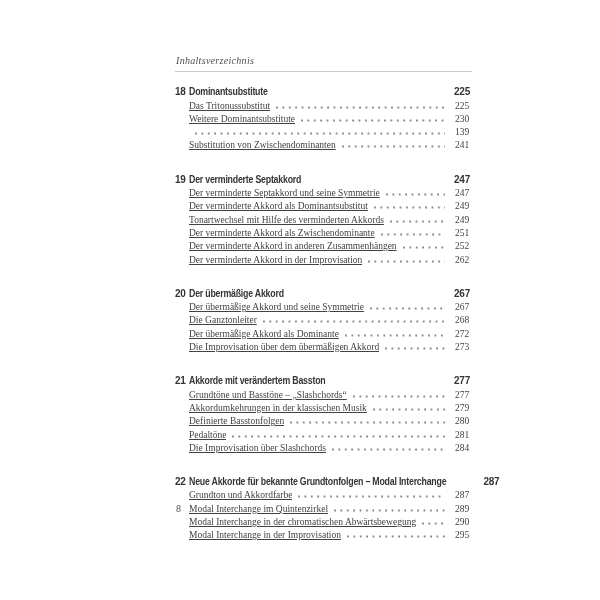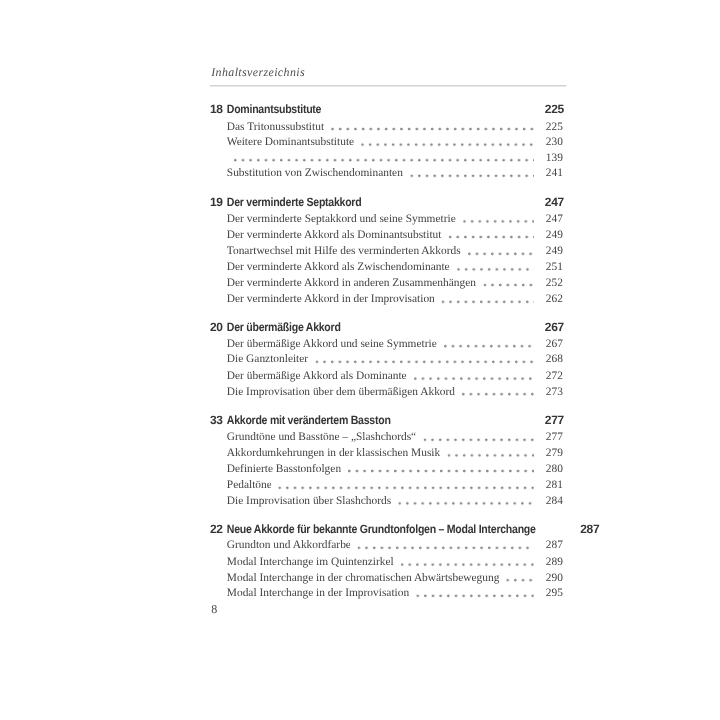--- a/index.html
+++ b/index.html
@@ -10,31 +10,31 @@
   }
   .running-header {
     position:absolute; left:176px; top:55px;
     font-style:italic; font-size:10px; color:#505050; letter-spacing:0.3px;
   }
   .header-rule {
     position:absolute; left:175px; top:71px; width:297px; height:1px;
     background:#c9c9c9;
   }
   .toc { position:absolute; left:175px; top:84px; width:297px; }
-  .section + .section { margin-top:11px; }
+  .section + .section { margin-top:21px; }
   .row { display:flex; align-items:flex-end; height:13.3px; }
   .head {
     font-family:"Liberation Sans", sans-serif; font-weight:bold;
     font-size:10px; color:#353535; letter-spacing:-0.25px;
   }
   .num { flex:0 0 14px; width:14px; }
   .ttl { white-space:nowrap; transform:scaleX(0.88); transform-origin:left bottom; }
   .sp { flex:1 1 0; min-width:0; }
   .entry { font-size:9.5px; color:#424242; padding-left:14px; }
-  .lbl { white-space:nowrap; flex:0 1 auto; overflow:hidden; }
+  .lbl { white-space:nowrap; flex:0 1 auto; overflow:hidden;text-decoration:underline; }
   .dots {
     flex:1 1 8px; min-width:8px; height:3px; margin:0 7px 2px 6px;
     background-image:radial-gradient(circle at 1px 1.5px, #8a8a8a 0.9px, rgba(0,0,0,0) 1.3px);
     background-size:6.4px 3px; background-repeat:repeat-x;
     background-position:left bottom;
   }
   .pg { flex:0 0 auto; min-width:20px; text-align:center; }
   .folio {
     position:absolute; left:176px; top:503px;
     font-size:10px; color:#4a4a4a;
@@ -141,21 +141,21 @@
       </div>
       <div class="row entry">
         <span class="lbl">Die Improvisation über dem übermäßigen Akkord</span>
         <span class="dots"></span>
         <span class="pg">273</span>
       </div>
     </div>
 
     <div class="section">
       <div class="row head">
-        <span class="num">33</span>
+        <span class="num">21</span>
         <span class="ttl">Akkorde mit verändertem Basston</span>
         <span class="sp"></span>
         <span class="pg">277</span>
       </div>
       <div class="row entry">
         <span class="lbl">Grundtöne und Basstöne – „Slashchords“</span>
         <span class="dots"></span>
         <span class="pg">277</span>
       </div>
       <div class="row entry">

